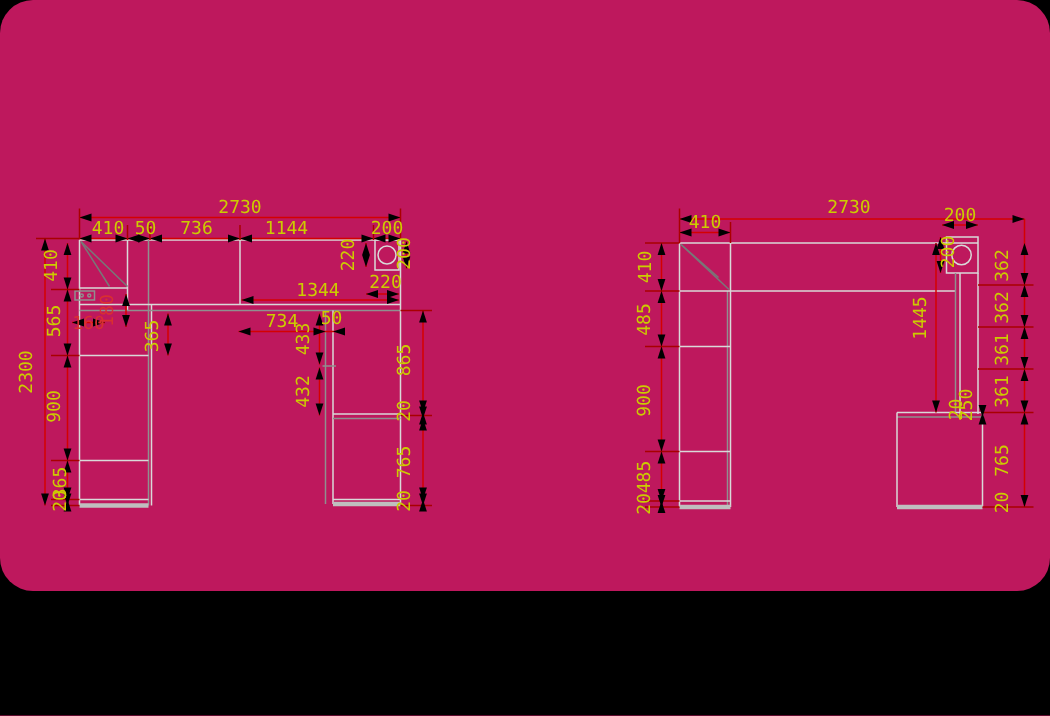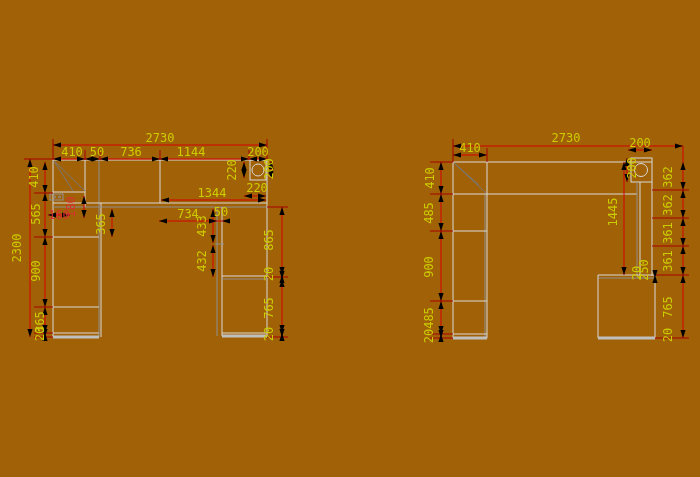--- a/index.html
+++ b/index.html
@@ -1,16 +1,16 @@
 <!DOCTYPE html>
 <html><head>
 <meta charset="utf-8">
 <style>
   html,body{margin:0;padding:0;background:#000;}
-  .canvas{position:relative;width:700px;height:477px;background:#a16207;overflow:hidden;}
+  .canvas{position:relative;width:700px;height:394px;background:#be185d;overflow:hidden;border-radius:22px;}
   svg{position:absolute;left:0;top:0;}
   text{font-family:"DejaVu Sans Mono","Liberation Mono",monospace;font-size:12px;fill:#cccc00;}
   text.red{fill:#d93030;}
   .ol{stroke:#d9d9d9;stroke-width:1;fill:none;}
   .ol2{stroke:#8f8f8f;stroke-width:1;fill:none;}
   .thick{stroke:#bfbfbf;stroke-width:3;fill:none;}
   .diag{stroke:#787878;stroke-width:1;fill:none;}
   .dim{stroke:#d40000;stroke-width:1;fill:none;}
   .ext{stroke:#a80000;stroke-width:1;fill:none;}
 </style>

